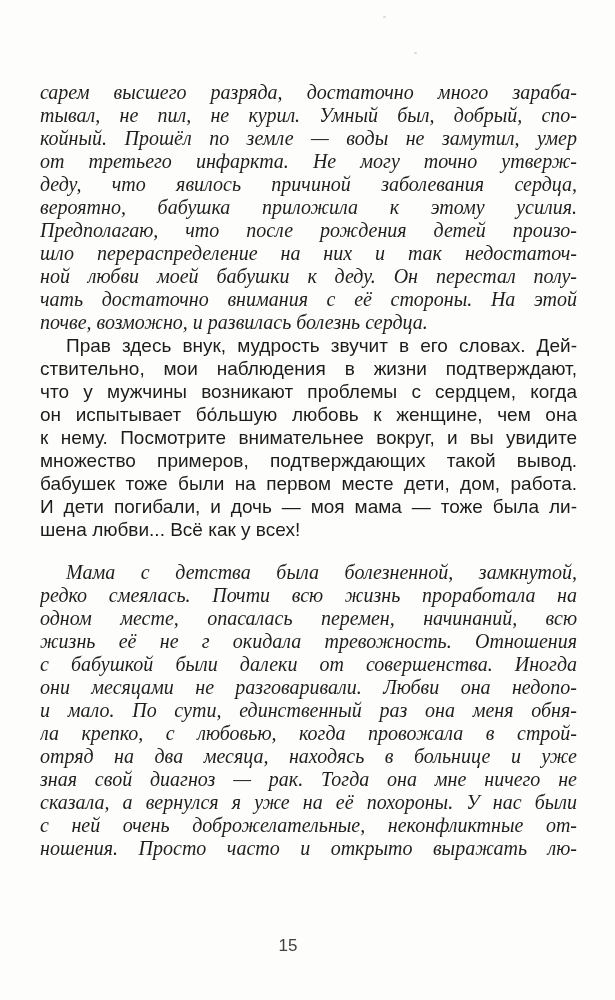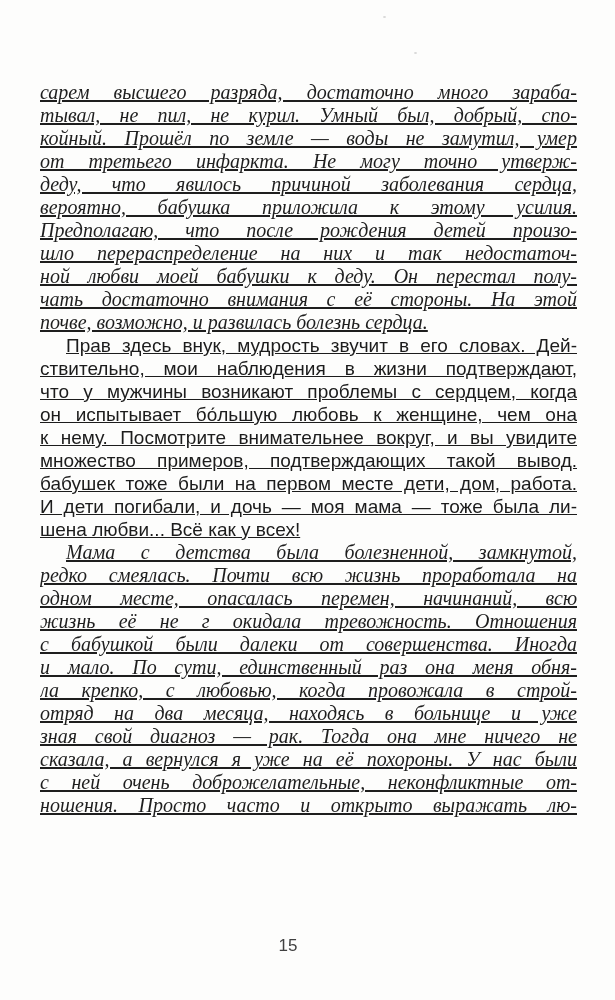--- a/index.html
+++ b/index.html
@@ -28,32 +28,32 @@
     font-size: 20px;
     color: #1e1e1e;
   }
   .para.regular {
     font-family: "Liberation Sans", "DejaVu Sans", sans-serif;
     font-style: normal;
     font-size: 19px;
     color: #1c1c1c;
   }
   .para.gap-before-1 { }
-  .para.gap-before-2 { }
+  .para.gap-before-2 { margin-top: 20px; }
   .line {
     height: 23px;
     line-height: 23px;
     text-align: justify;
     text-align-last: justify;
     text-justify: inter-word;
     overflow: hidden;
     white-space: nowrap;
   }
   
-  .line { white-space: normal; text-decoration: underline; }
+  .line { white-space: normal; }
   .line.no-justify { text-align-last: left; }
   .line.indent { padding-left: 26px; }
   .page-number {
     position: absolute;
     top: 936px;
     left: 0;
     width: 576px;
     text-align: center;
     font-family: "Liberation Sans", "DejaVu Sans", sans-serif;
     font-size: 17px;
@@ -99,20 +99,21 @@
         <div class="line">бабушек тоже были на первом месте дети, дом, работа.</div>
         <div class="line">И дети погибали, и дочь — моя мама — тоже была ли-</div>
         <div class="line no-justify">шена любви... Всё как у всех!</div>
       </div>
       <div class="para italic gap-before-2">
         <div class="line indent">Мама с детства была болезненной, замкнутой,</div>
         <div class="line">редко смеялась. Почти всю жизнь проработала на</div>
         <div class="line">одном месте, опасалась перемен, начинаний, всю</div>
         <div class="line">жизнь её не г окидала тревожность. Отношения</div>
         <div class="line">с бабушкой были далеки от совершенства. Иногда</div>
+        <div class="line">они месяцами не разговаривали. Любви она недопо-</div>
         <div class="line">и мало. По сути, единственный раз она меня обня-</div>
         <div class="line">ла крепко, с любовью, когда провожала в строй-</div>
         <div class="line">отряд на два месяца, находясь в больнице и уже</div>
         <div class="line">зная свой диагноз — рак. Тогда она мне ничего не</div>
         <div class="line">сказала, а вернулся я уже на её похороны. У нас были</div>
         <div class="line">с ней очень доброжелательные, неконфликтные от-</div>
         <div class="line">ношения. Просто часто и открыто выражать лю-</div>
       </div>
     </main>
 

